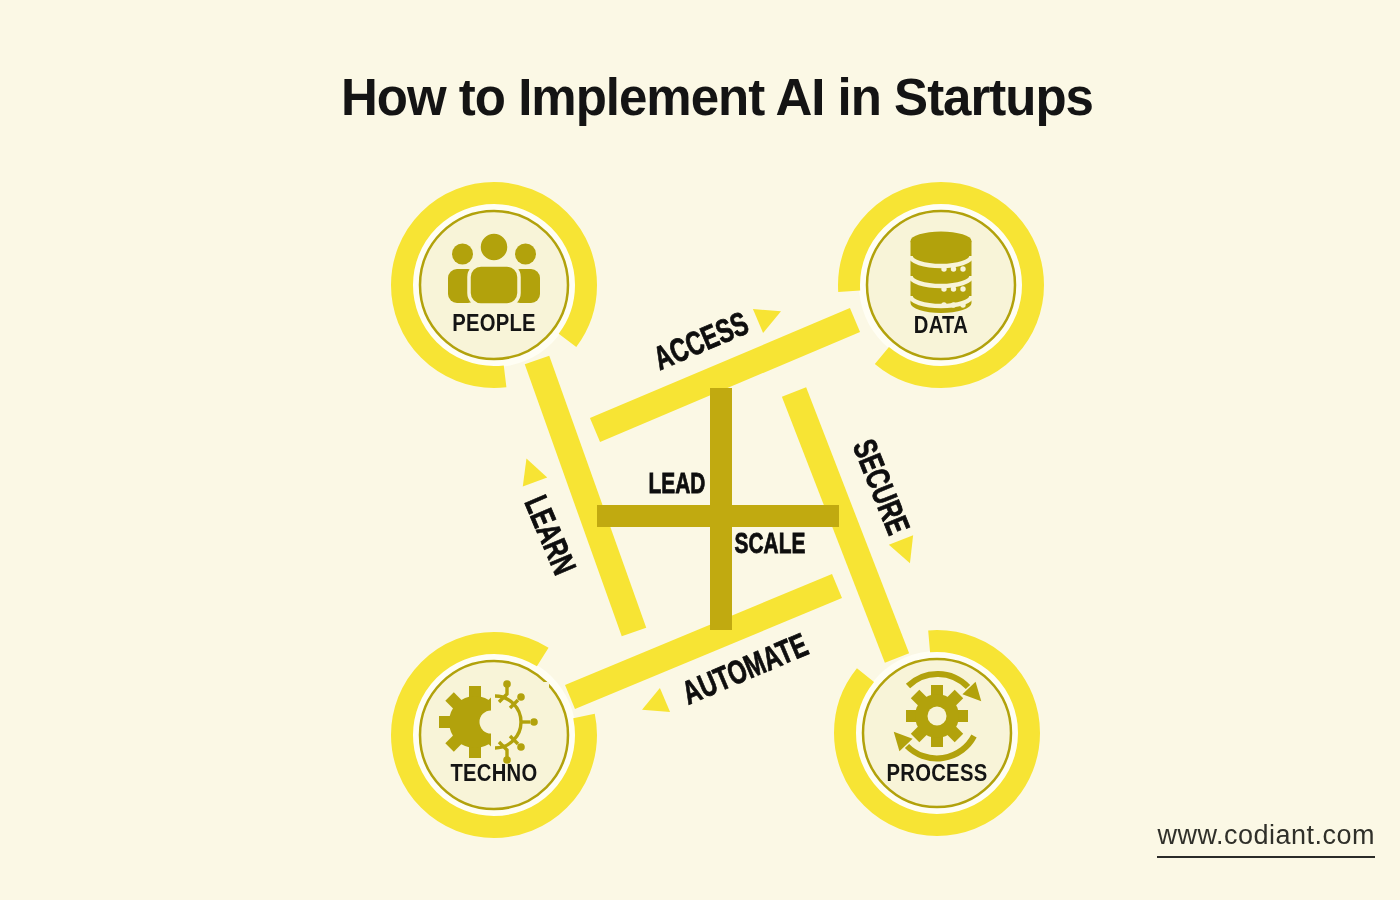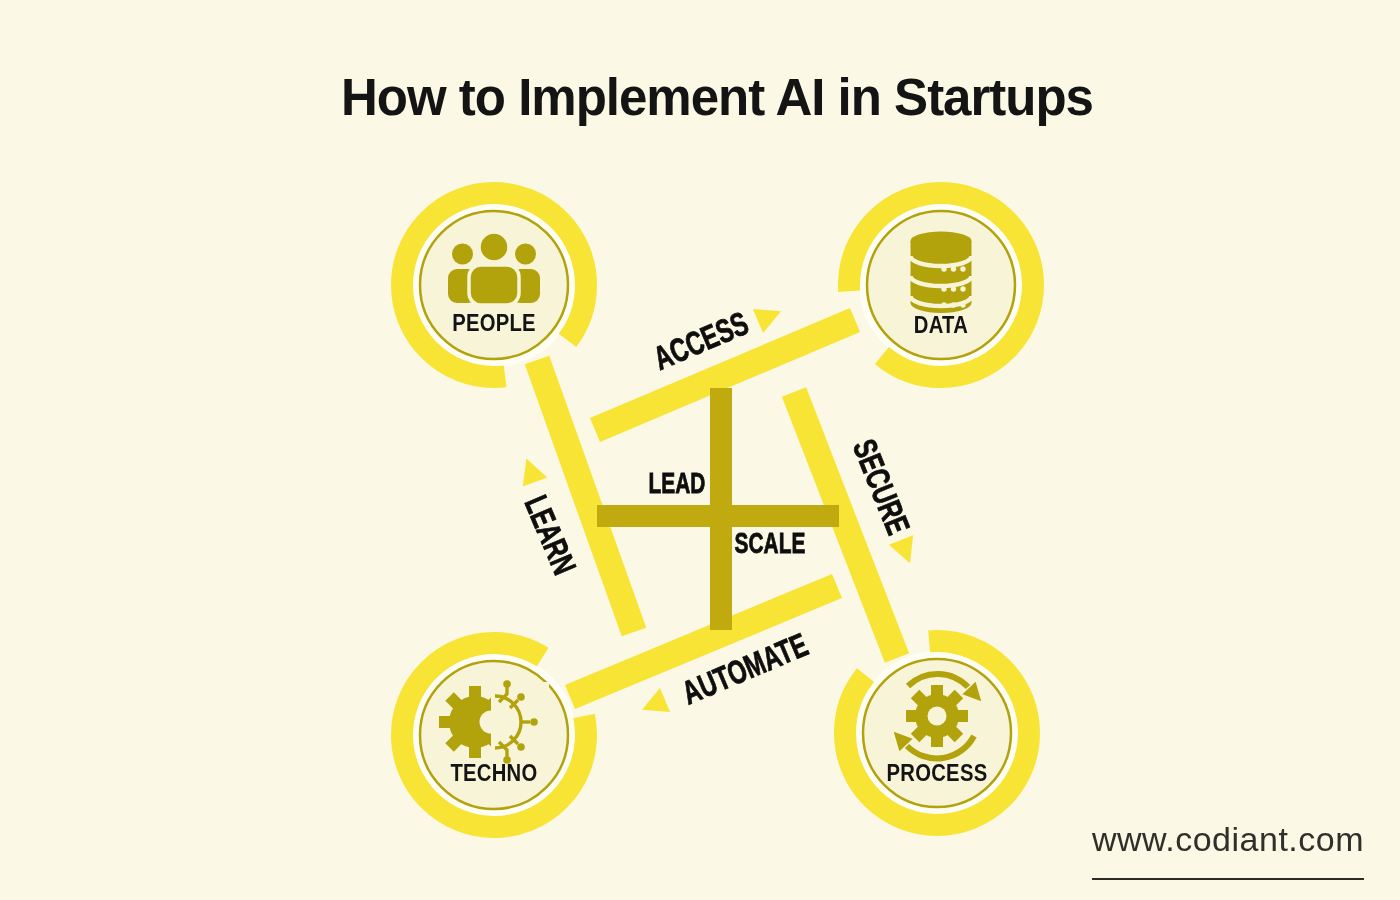--- a/index.html
+++ b/index.html
@@ -29,23 +29,23 @@
     font-weight:bold;-webkit-text-stroke:.8px #0e0e0e;
   }
   .edge-label{font-size:33px;}
   .center-label{font-size:29px;}
   .rot-access   {transform:translate(-50%,-50%) rotate(-23deg) scaleX(.72);}
   .rot-secure   {transform:translate(-50%,-50%) rotate(68deg)  scaleX(.72);}
   .rot-automate {transform:translate(-50%,-50%) rotate(-23deg) scaleX(.72);}
   .rot-learn    {transform:translate(-50%,-50%) rotate(67deg)  scaleX(.72);}
   .rot-flat     {transform:translate(-50%,-50%) scaleX(.72);}
   .site-link{
-    position:absolute;right:53px;top:820px;
-    font-size:34px;color:var(--site);text-decoration:none;
-    border-bottom:2.5px solid #2b2b28;padding-bottom:19px;letter-spacing:.5px;
+    position:absolute;right:42px;top:820px;
+    font-size:27px;color:var(--site);text-decoration:none;
+    border-bottom:2.5px solid #2b2b28;padding-bottom:5px;letter-spacing:.5px;
     cursor:pointer;
   }
 </style>
 </head>
 <body>
 
 <div class="canvas">
 
   <svg class="art" width="1400" height="900" viewBox="0 0 1400 900">
 

